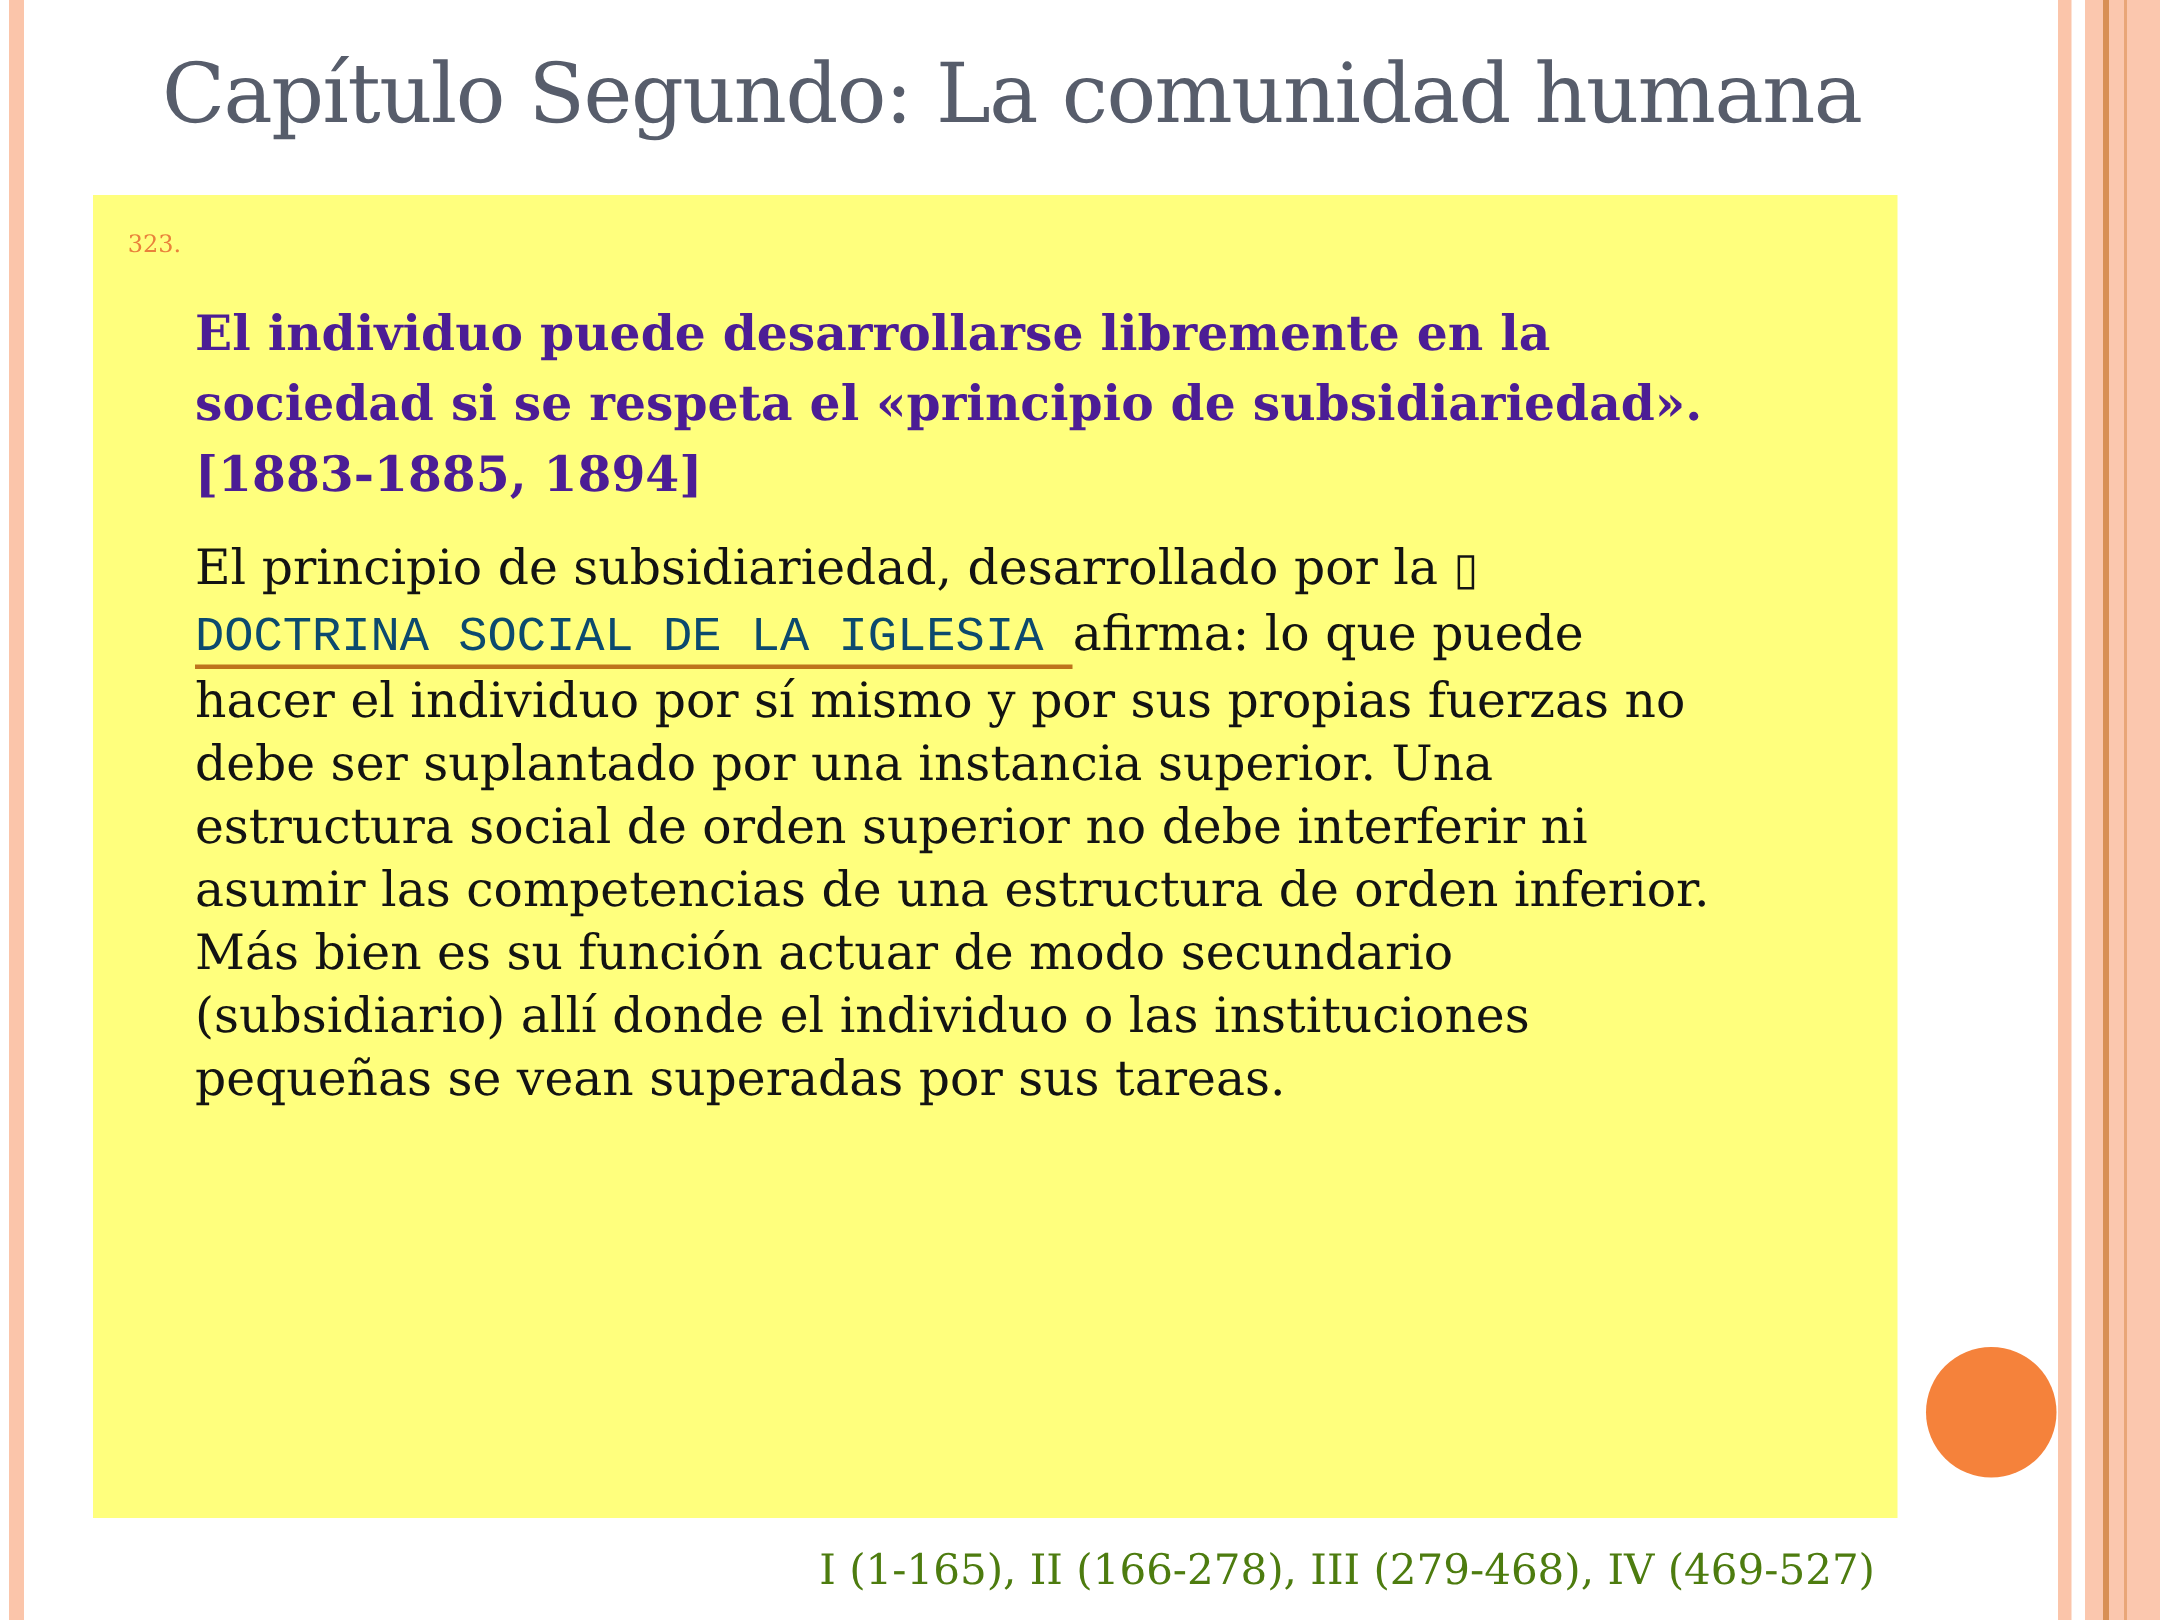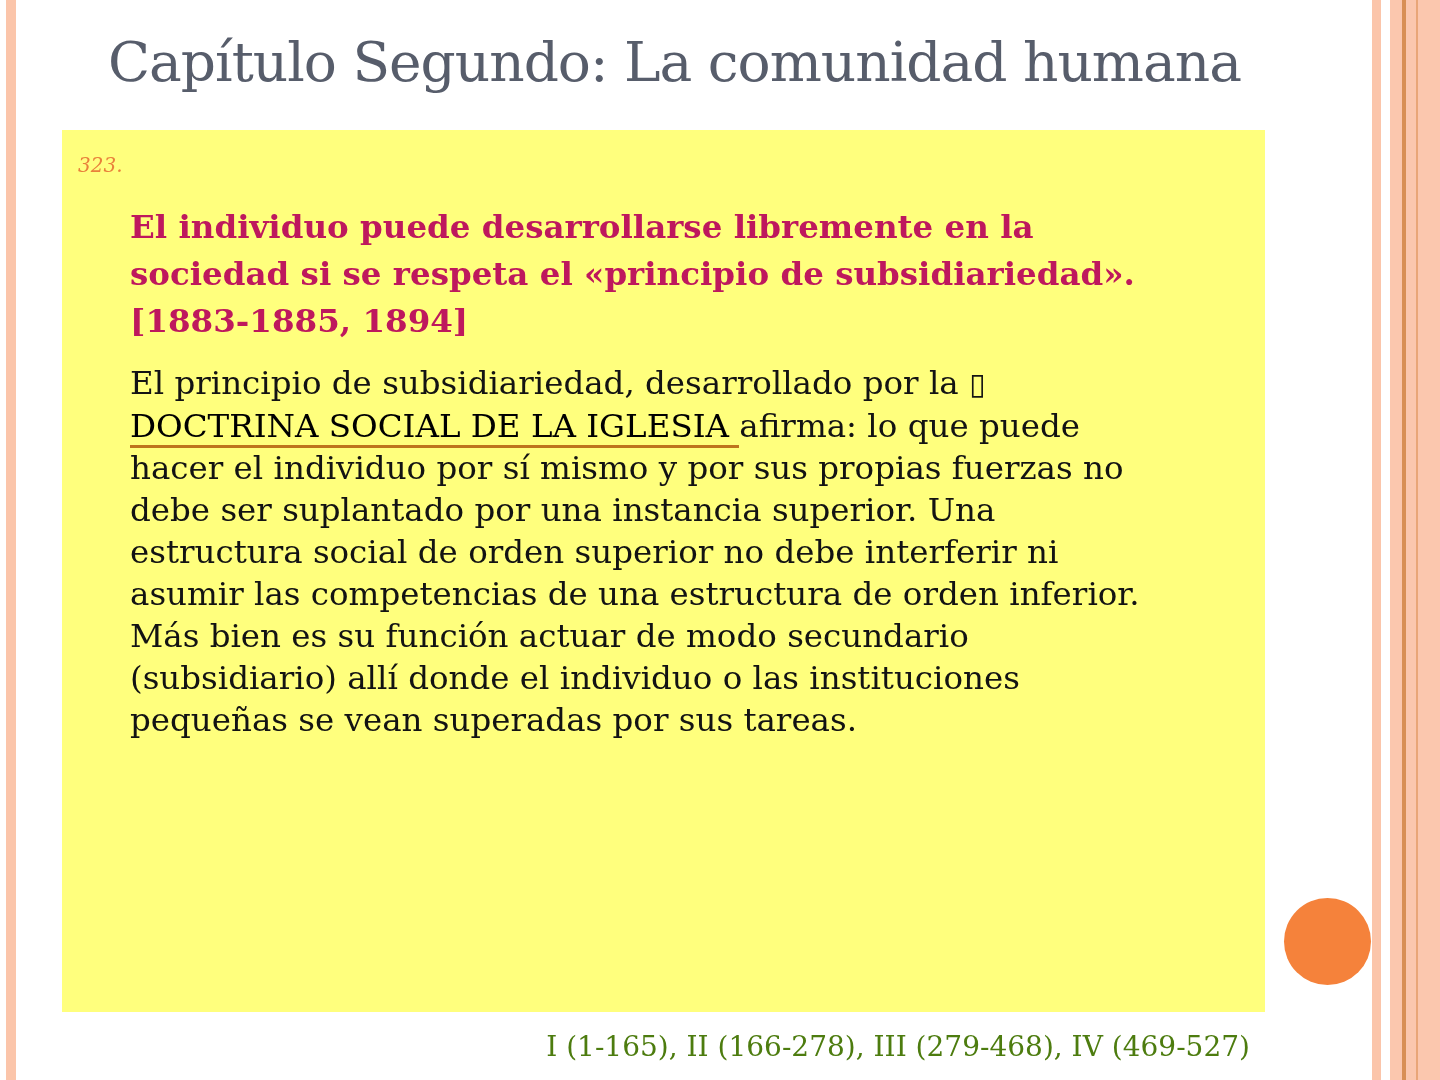--- a/index.html
+++ b/index.html
@@ -49,49 +49,49 @@
     background: #FFFF7D;
     box-sizing: border-box;
     padding: 14px 30px 0 16px;
   }
   .pre { white-space: pre-line; }
   .question-row { display: flex; align-items: flex-start; }
   .q-number {
     flex: none;
     width: 50px;
     padding-top: 9px;
-    text-align: left;
-    font-style: italic;
-    font-size: 20px;
+    text-align: center;
+    font-size: 16px;
     color: #E9813B;
   }
   .q-text {
     margin-left: 15px;
     font-style: italic;
     font-size: 32.5px;
     line-height: 47px;
     color: #131313;
   }
   .answer {
     margin: 26px 0 0 52px;
     font-weight: bold;
     font-size: 32.5px;
     line-height: 47px;
-    color: #be185d;
+    color: #4c1d95;
   }
   .body-par {
     margin: 18px 0 0 52px;
     font-size: 32.5px;
     line-height: 42px;
     color: #131313;
   }
   .doc-link {
-    color: #000000;
+    color: #0c4a6e;
     text-decoration: none;
     border-bottom: 3px solid #BE741C;
+    font-family: Liberation Mono, monospace;
   }
   .glyph-box {
     font-family: "DejaVu Sans", sans-serif;
     font-size: 30px;
   }
   .circle {
     position: absolute; left: 1284px; top: 898px;
     width: 87px; height: 87px;
     border-radius: 50%;
     background: #F5823B;

